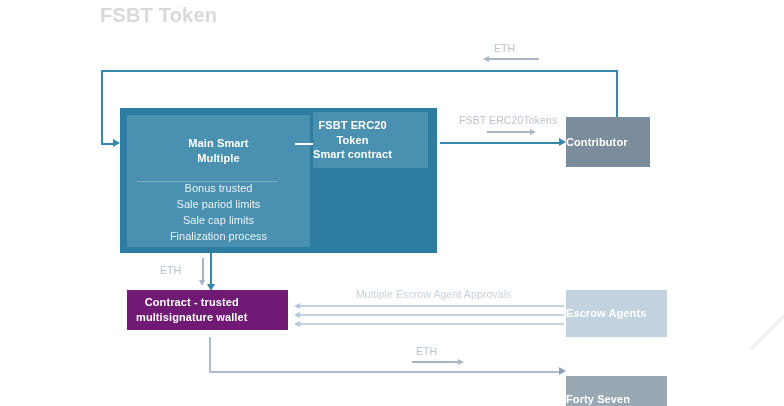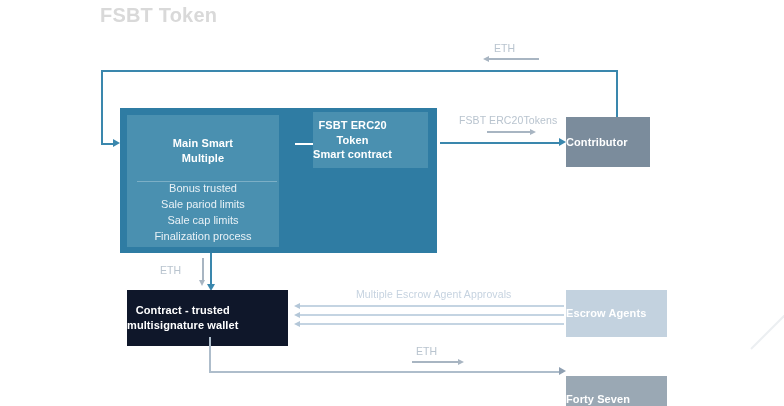--- a/index.html
+++ b/index.html
@@ -49,21 +49,21 @@
   #main-container {
     left: 120px;
     top: 108px;
     width: 317px;
     height: 145px;
     background: #2f7ca3;
   }
   #main-smart-contract {
     left: 127px;
     top: 115px;
-    width: 152px;
+    width: 183px;
     height: 132px;
     background: #4a90b0;
     display: block;
   }
   #msc-title {
     width: 100%;
     padding-top: 21px;
     text-align: center;
   }
   #msc-divider {
@@ -94,22 +94,23 @@
     left: 566px;
     top: 117px;
     width: 84px;
     height: 50px;
     background: #7b8c9c;
   }
   #multisig-box {
     left: 127px;
     top: 290px;
     width: 161px;
-    height: 56px;
-    background: #0f172a;
+    height: 40px;
+    background: #701a75;
+    padding-left: 9px;
   }
   #escrow-box {
     left: 566px;
     top: 290px;
     width: 101px;
     height: 47px;
     background: #c3d2df;
   }
   #forty-seven-box {
     left: 566px;

